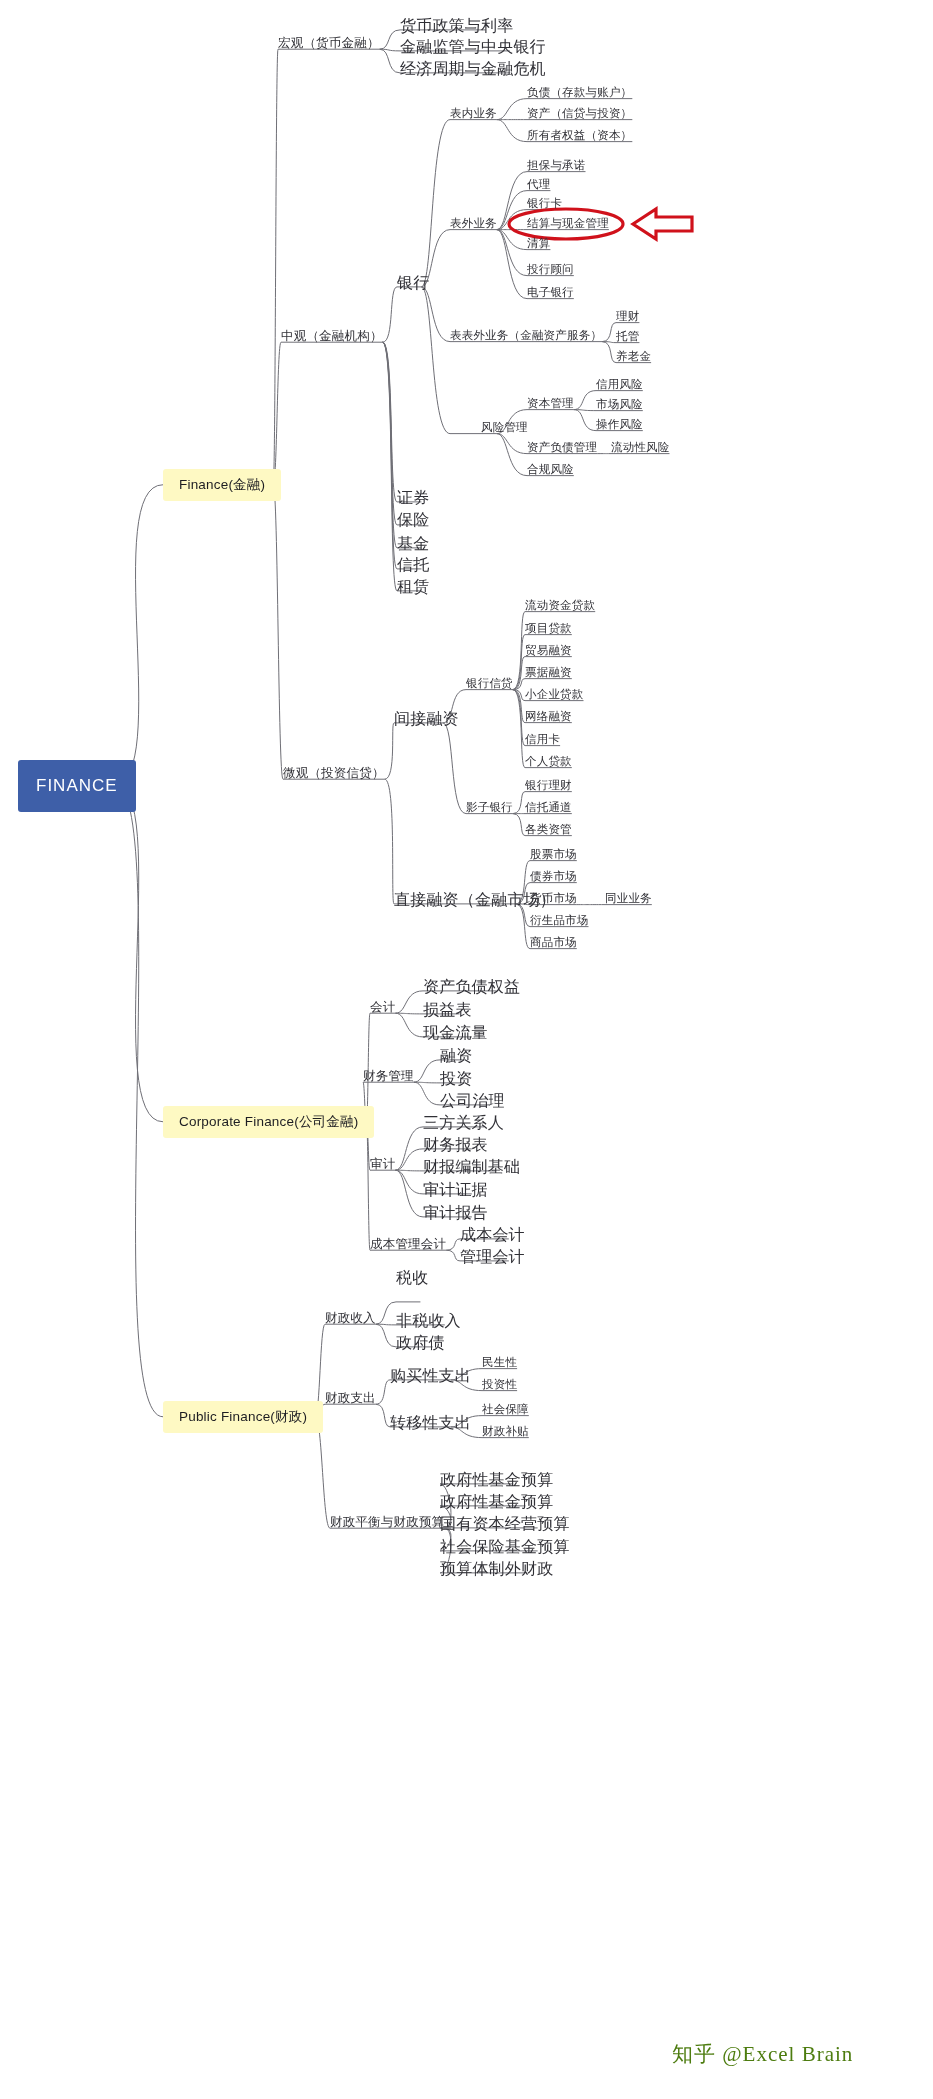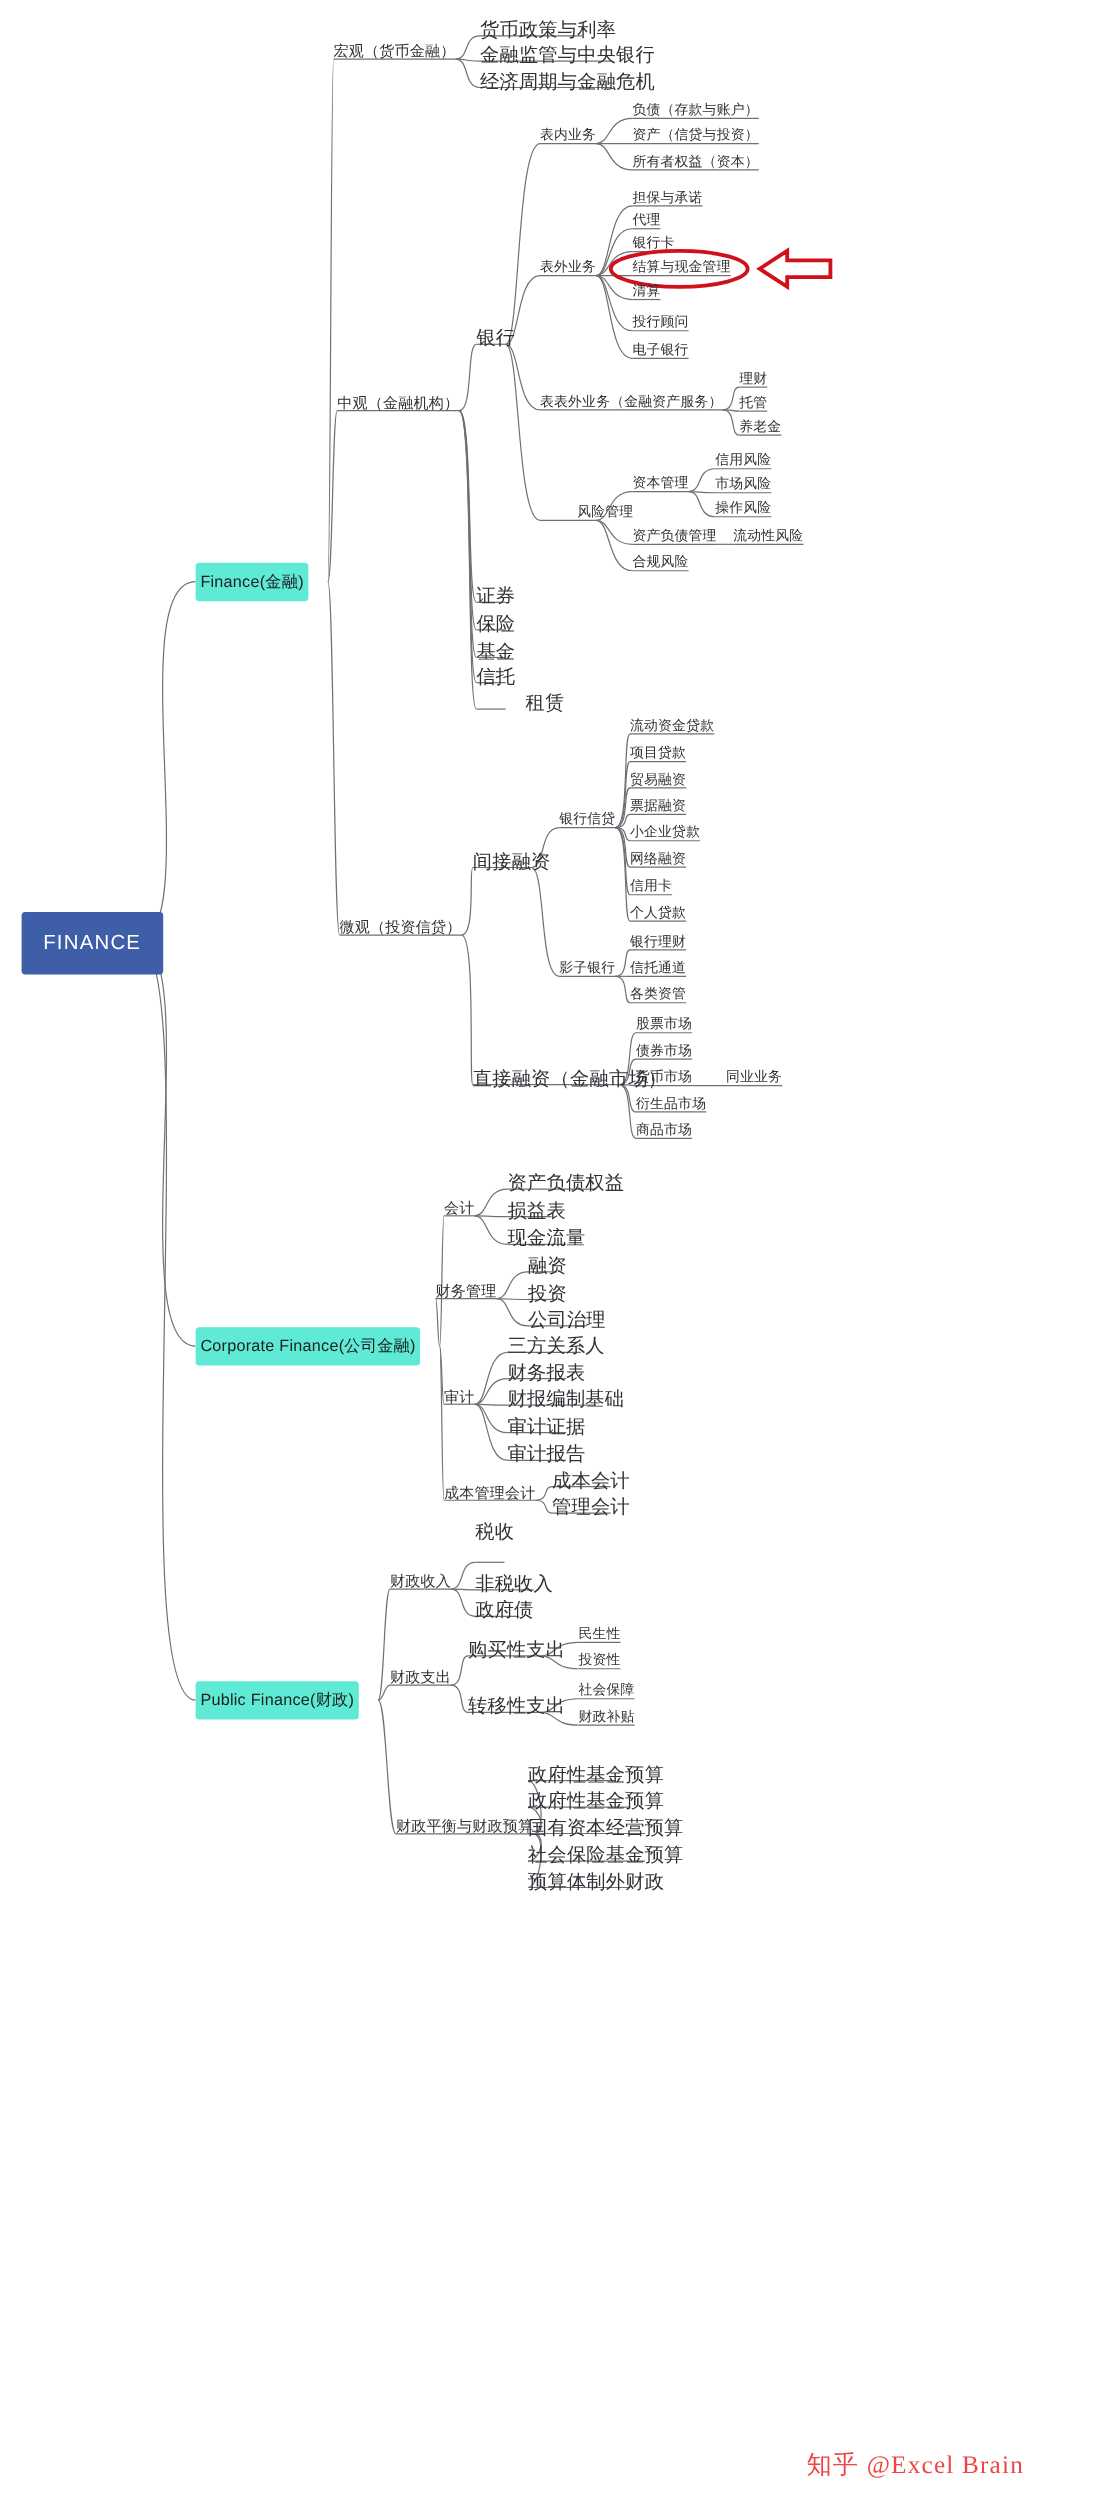--- a/index.html
+++ b/index.html
@@ -16,30 +16,30 @@
 
   .node{
     position:absolute;white-space:nowrap;color:#26262b;
     font-size:12px;line-height:1.15;letter-spacing:0.2px;
   }
   .node.lvl-root{
     background:#3e5fa8;color:#ffffff;font-size:17px;letter-spacing:1px;
     padding:16px 18px;border-radius:3px;
   }
   .node.lvl-1{
-    background:#5eead4;color:#1d1d22;font-size:13.5px;
-    padding:8px 4px;border-radius:3px;text-align:center;
+    background:#fef9c3;color:#1d1d22;font-size:13.5px;
+    padding:8px 16px;border-radius:3px;text-align:center;
   }
   .node.lvl-2{font-size:12.5px;color:#303036;}
   .node.lvl-3{font-size:16px;color:#303036;}
   .node.lvl-4{font-size:11.5px;color:#303036;}
   .node.lvl-5{font-size:11.5px;color:#303036;}
 
   .watermark{
-    position:absolute;color:#ef4444;font-size:21px;letter-spacing:1px;
+    position:absolute;color:#4d7c0f;font-size:21px;letter-spacing:1px;
     font-family:"Liberation Serif","DejaVu Serif",serif;
   }
 </style>
 </head>
 <body>
 
 <div id="stage">
 
   <svg id="links" viewBox="0 0 933 2099">
       <path d="M 278 49.1875 L 379.609375 49.1875"></path>
@@ -266,21 +266,21 @@
       <div class="node lvl-5" style="left: 596px; top: 378.391px;">信用风险</div>
       <div class="node lvl-5" style="left: 596px; top: 398.391px;">市场风险</div>
       <div class="node lvl-5" style="left: 596px; top: 418.391px;">操作风险</div>
       <div class="node lvl-5" style="left: 527px; top: 441.391px;">资产负债管理</div>
       <div class="node lvl-5" style="left: 611px; top: 441.391px;">流动性风险</div>
       <div class="node lvl-5" style="left: 527px; top: 463.391px;">合规风险</div>
       <div class="node lvl-3" style="left: 397px; top: 489.102px;">证券</div>
       <div class="node lvl-3" style="left: 397px; top: 512.102px; font-family: Liberation Mono, monospace;">保险</div>
       <div class="node lvl-3" style="left: 397px; top: 535.102px;">基金</div>
       <div class="node lvl-3" style="left: 397px; top: 556.102px;">信托</div>
-      <div class="node lvl-3" style="left: 397px; top: 578.102px; margin-left: 41px;">租赁</div>
+      <div class="node lvl-3" style="left: 397px; top: 578.102px;">租赁</div>
       <div class="node lvl-2" style="left: 283px; top: 765.812px;">微观（投资信贷）</div>
       <div class="node lvl-3" style="left: 394px; top: 710.102px;">间接融资</div>
       <div class="node lvl-4" style="left: 466px; top: 677.391px;">银行信贷</div>
       <div class="node lvl-5" style="left: 525px; top: 599.391px;">流动资金贷款</div>
       <div class="node lvl-5" style="left: 525px; top: 622.391px;">项目贷款</div>
       <div class="node lvl-5" style="left: 525px; top: 644.391px;">贸易融资</div>
       <div class="node lvl-5" style="left: 525px; top: 666.391px;">票据融资</div>
       <div class="node lvl-5" style="left: 525px; top: 688.391px;">小企业贷款</div>
       <div class="node lvl-5" style="left: 525px; top: 710.391px;">网络融资</div>
       <div class="node lvl-5" style="left: 525px; top: 733.391px;">信用卡</div>

